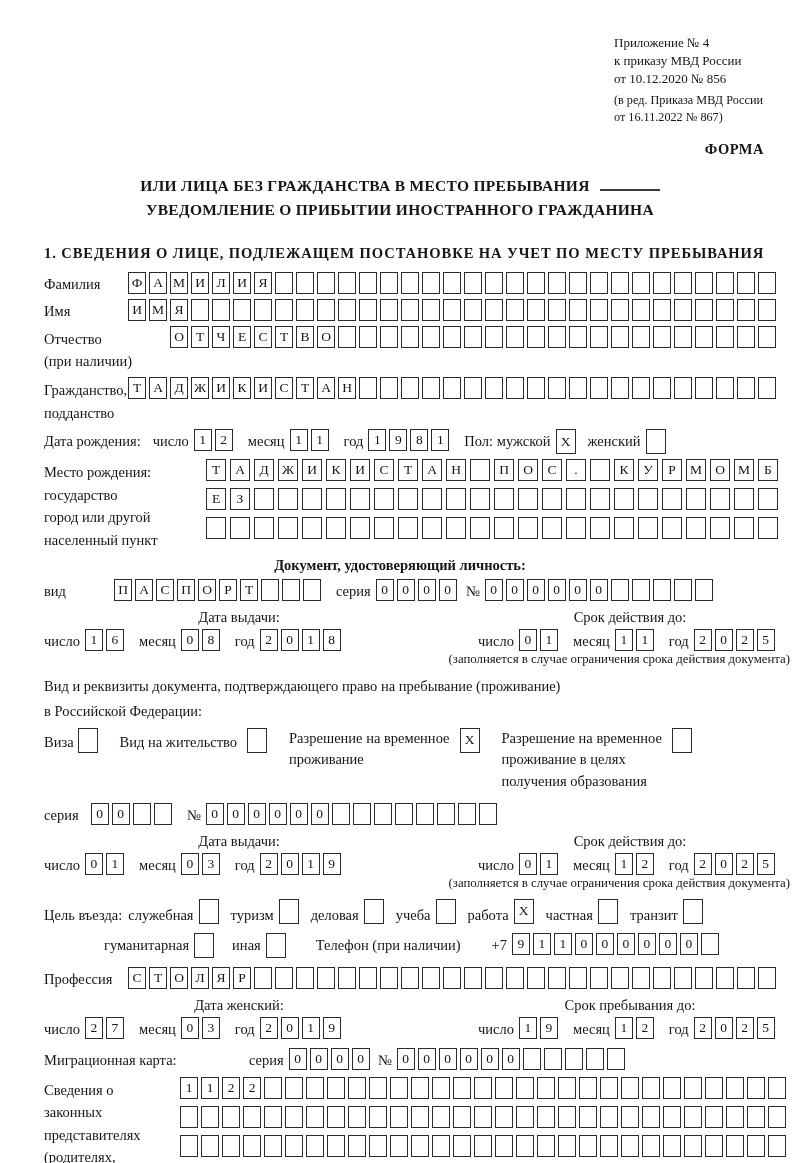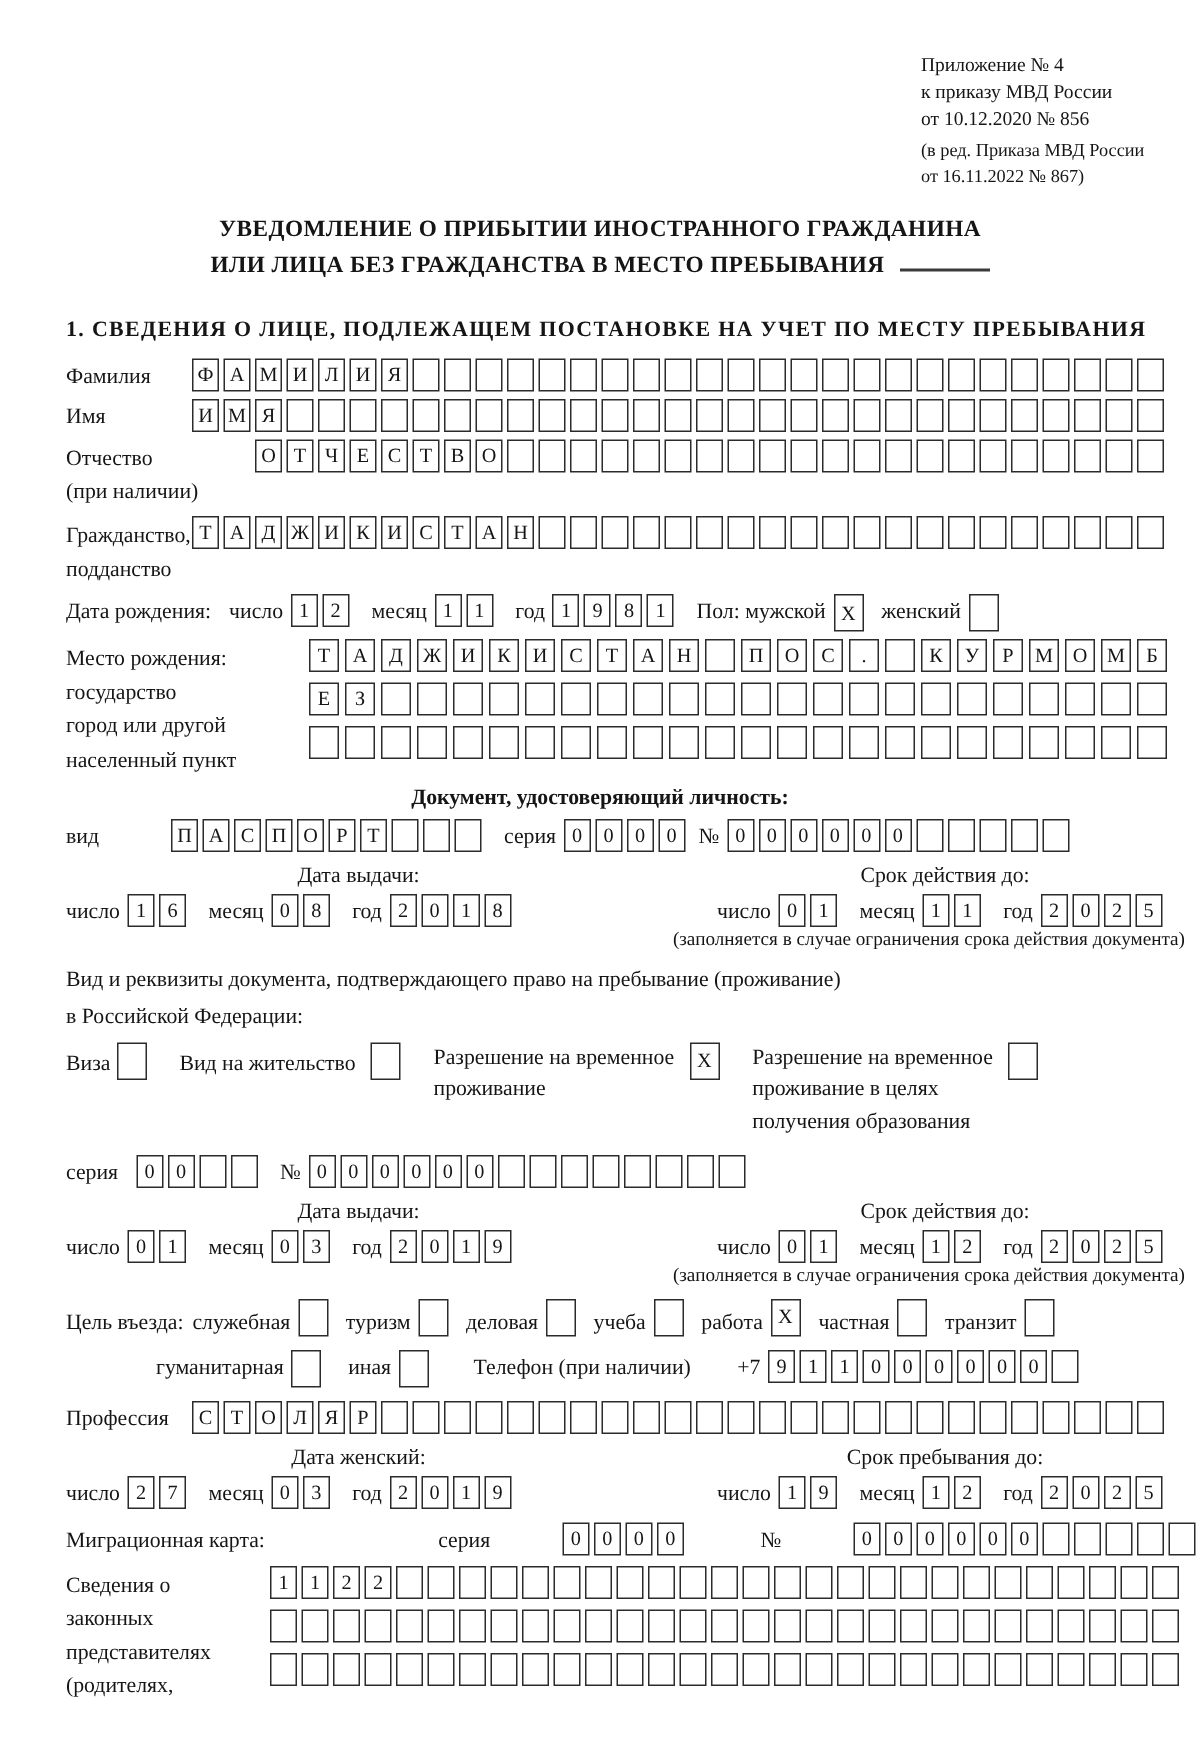--- a/index.html
+++ b/index.html
@@ -44,24 +44,25 @@
 <div class="page">
 
   <div class="hdr">
     <div>Приложение № 4</div>
     <div>к приказу МВД России</div>
     <div>от 10.12.2020 № 856</div>
     <div class="sub first">(в ред. Приказа МВД России</div>
     <div class="sub">от 16.11.2022 № 867)</div>
   </div>
 
+  <div class="forma">ФОРМА</div>
 
   <div class="title">
+    <div><span>ИЛИ ЛИЦА БЕЗ ГРАЖДАНСТВА В МЕСТО ПРЕБЫВАНИЯ</span><span class="t-underline"></span></div>
     <div>УВЕДОМЛЕНИЕ О ПРИБЫТИИ ИНОСТРАННОГО ГРАЖДАНИНА</div>
-    <div><span>ИЛИ ЛИЦА БЕЗ ГРАЖДАНСТВА В МЕСТО ПРЕБЫВАНИЯ</span><span class="t-underline"></span></div>
   </div>
 
   <div class="sec-head">1. СВЕДЕНИЯ О ЛИЦЕ, ПОДЛЕЖАЩЕМ ПОСТАНОВКЕ НА УЧЕТ ПО МЕСТУ ПРЕБЫВАНИЯ</div>
 
   <div class="frow">
     <span class="lbl w84">Фамилия</span>
     <span class="boxes">
         <span class="cb">Ф</span>
         <span class="cb">А</span>
         <span class="cb">М</span>
@@ -647,21 +648,21 @@
       <span class="dlbl">год</span>
       <span class="boxes">
           <span class="cb">2</span>
           <span class="cb">0</span>
           <span class="cb">2</span>
           <span class="cb">5</span>
         </span>
     </div>
   </div>
 
-  <div class="frow" style="margin-top:9px;justify-content:space-between;">
+  <div class="frow" style="margin-top:9px;">
     <span class="lbl w165">Миграционная карта:</span>
     <span class="dlbl" style="margin-left:40px">серия</span>
     <span class="boxes">
         <span class="cb">0</span>
         <span class="cb">0</span>
         <span class="cb">0</span>
         <span class="cb">0</span>
       </span>
     <span class="dlbl noml" style="margin-left:5px">№</span>
     <span class="boxes">

